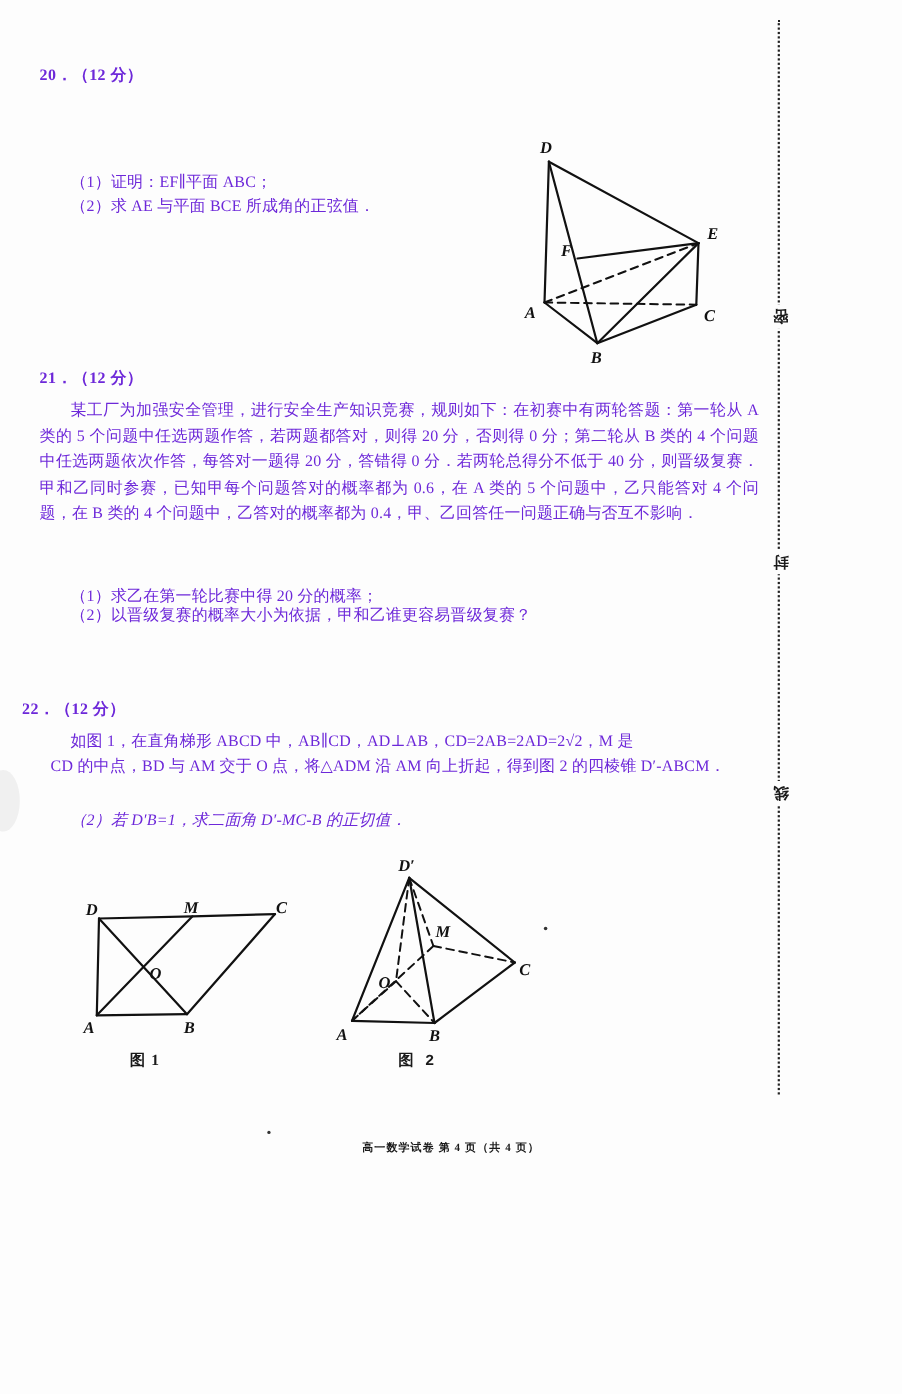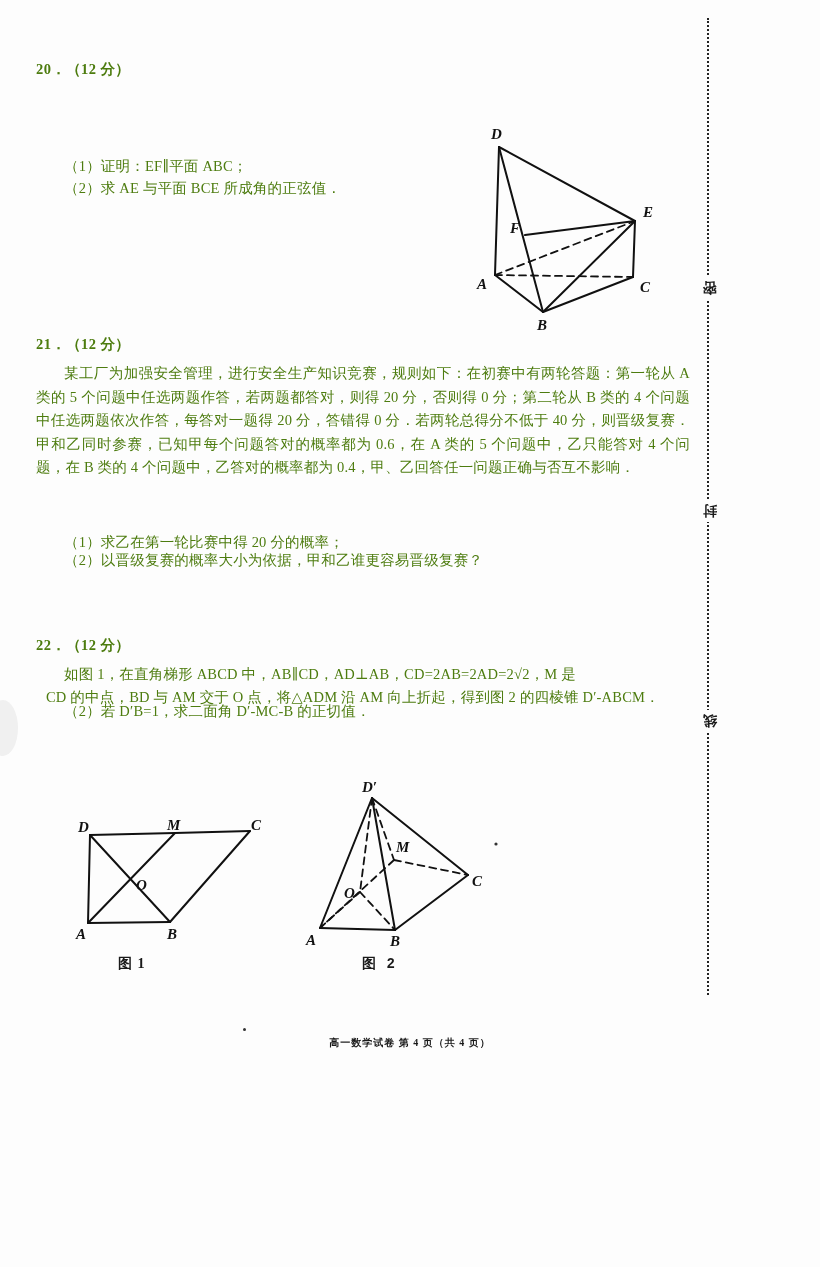--- a/index.html
+++ b/index.html
@@ -21,21 +21,21 @@
     background: #fdfdfd;
   }
 
   
   .blk {
     position: absolute;
     font-size: 14.5px;
     line-height: 22.5px;
     letter-spacing: 0.2px;
     text-align: justify;
-    color: #4d7c0f;
+    color: #6d28d9;
   }
   .hdr {
     font-weight: bold;
     font-size: 14.5px;
     letter-spacing: 0.4px;
   }
   .indent { text-indent: 28px; }
   .sub-q { margin-top: 1px; }
 
   
@@ -163,28 +163,28 @@
   </div>
 
   <div class="blk hdr" style="left:36px; top:333px; width:200px;">21．（12 分）</div>
 
   <div class="blk indent" style="left:36px; top:362px; width:654px; line-height:23.5px;">某工厂为加强安全管理，进行安全生产知识竞赛，规则如下：在初赛中有两轮答题：第一轮从 A 类的 5 个问题中任选两题作答，若两题都答对，则得 20 分，否则得 0 分；第二轮从 B 类的 4 个问题中任选两题依次作答，每答对一题得 20 分，答错得 0 分．若两轮总得分不低于 40 分，则晋级复赛．甲和乙同时参赛，已知甲每个问题答对的概率都为 0.6，在 A 类的 5 个问题中，乙只能答对 4 个问题，在 B 类的 4 个问题中，乙答对的概率都为 0.4，甲、乙回答任一问题正确与否互不影响．</div>
 
   <div class="blk indent sub-q" style="left:36px; top:530px; width:460px;">（1）求乙在第一轮比赛中得 20 分的概率；</div>
 
   <div class="blk indent sub-q" style="left:36px; top:548px; width:560px;">（2）以晋级复赛的概率大小为依据，甲和乙谁更容易晋级复赛？</div>
 
-  <div class="blk hdr" style="left:36px; top:634px; width:200px;">22．（12 分）</div>
+  <div class="blk hdr" style="left:20px; top:634px; width:200px;">22．（12 分）</div>
 
   <div class="blk indent" style="left:36px; top:663px; width:654px;">如图 1，在直角梯形 ABCD 中，AB∥CD，AD⊥AB，CD=2AB=2AD=2√2，M 是</div>
 
   <div class="blk" style="left:46px; top:686px; width:654px;">CD 的中点，BD 与 AM 交于 O 点，将△ADM 沿 AM 向上折起，得到图 2 的四棱锥 D′-ABCM．</div>
 
 
-  <div class="blk indent sub-q" style="left:36px; top:699px; width:460px;">（2）若 D′B=1，求二面角 D′-MC-B 的正切值．</div>
+  <div class="blk indent sub-q" style="left:36px; top:734px; width:460px;font-style:italic;">（2）若 D′B=1，求二面角 D′-MC-B 的正切值．</div>
 
   <div class="fig" style="left:70px; top:822px;">
     <svg width="210" height="120" viewBox="0 0 210 120">
       <g stroke="#111" stroke-width="2" fill="none" stroke-linecap="round">
 
         <path d="M20 13 L105 11 L180 9"></path>
 
         <path d="M20 13 L18 101"></path>
 
         <path d="M18 101 L100 100"></path>

